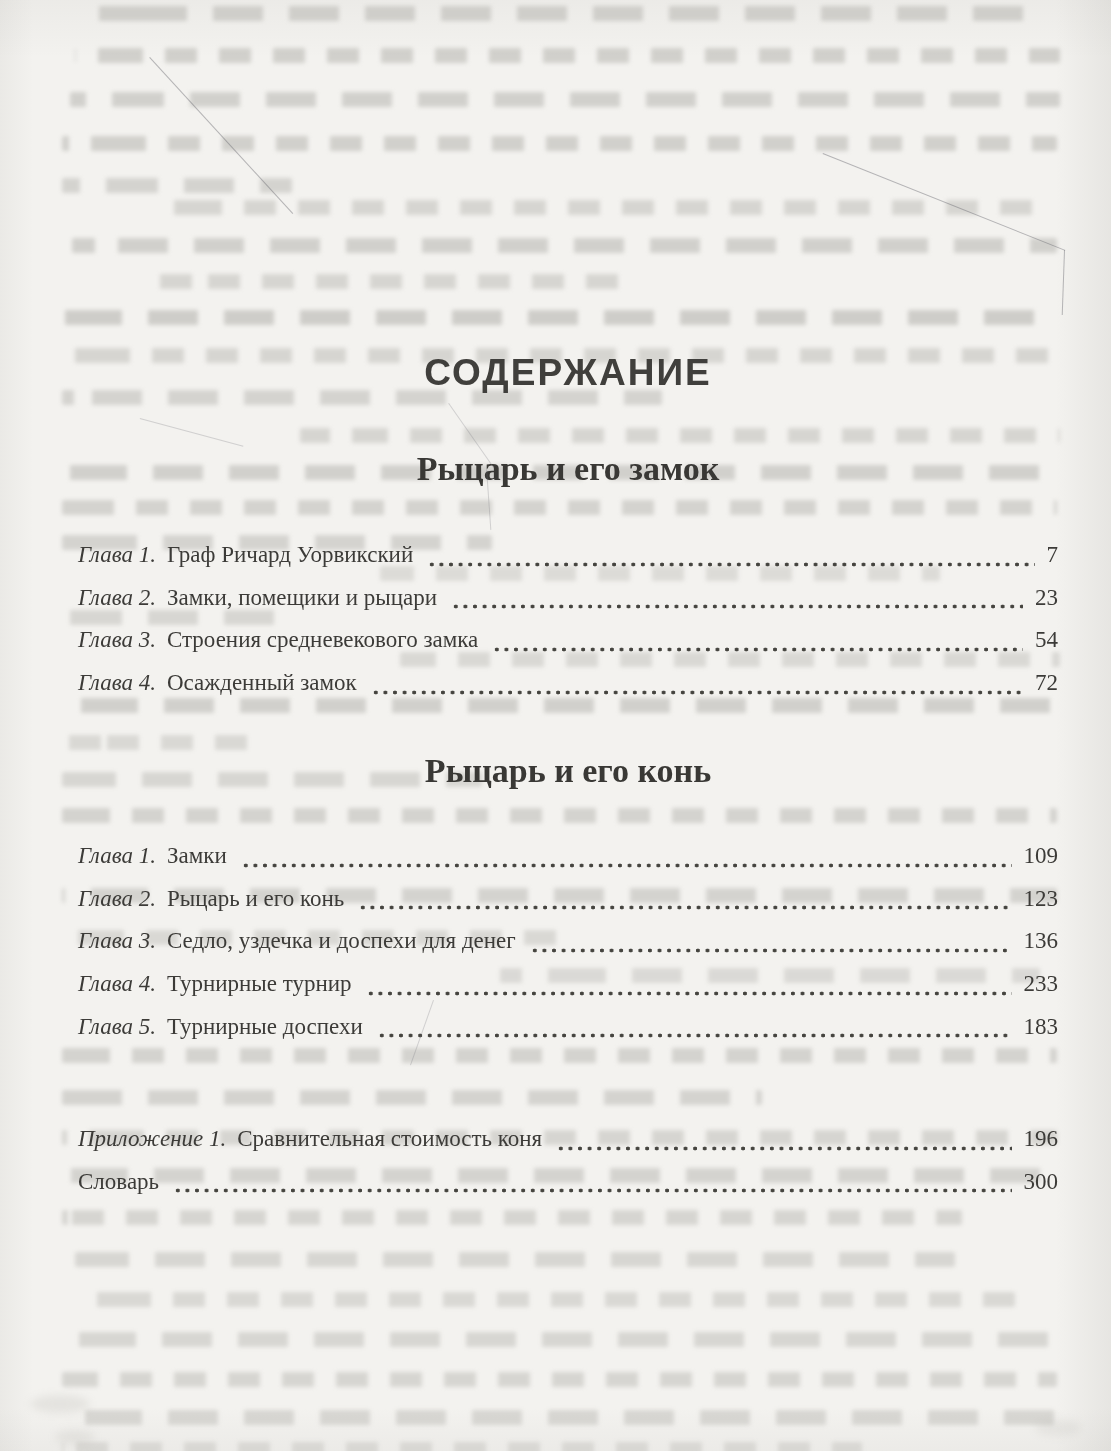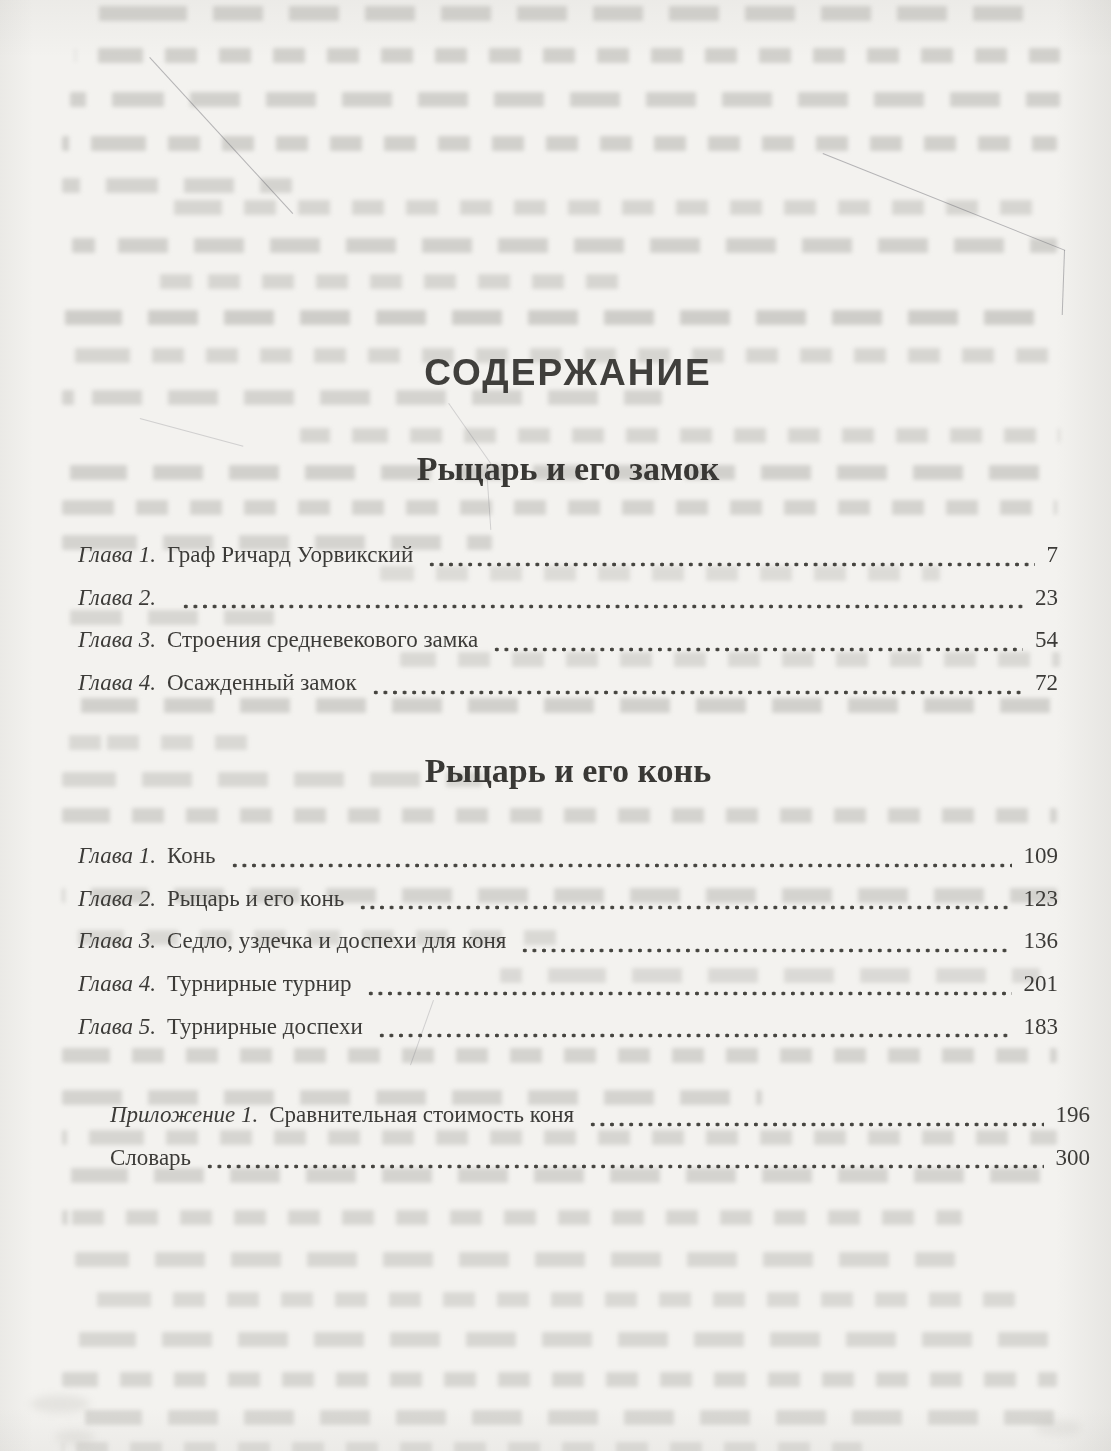--- a/index.html
+++ b/index.html
@@ -119,20 +119,21 @@
 
   <div class="content toc-block" style="position:absolute;top:534px;">
     <div class="toc-row">
       <span class="toc-prefix">Глава 1.</span>
         <span class="toc-title">Граф Ричард Уорвикский</span>
         <span class="toc-leader"></span>
         <span class="toc-page">7</span>
     </div>
     <div class="toc-row">
       <span class="toc-prefix">Глава 2.</span>
+        <span class="toc-title">Замки, помещики и рыцари</span>
         <span class="toc-leader"></span>
         <span class="toc-page">23</span>
     </div>
     <div class="toc-row">
       <span class="toc-prefix">Глава 3.</span>
         <span class="toc-title">Строения средневекового замка</span>
         <span class="toc-leader"></span>
         <span class="toc-page">54</span>
     </div>
     <div class="toc-row">
@@ -141,51 +142,51 @@
         <span class="toc-leader"></span>
         <span class="toc-page">72</span>
     </div>
   </div>
 
   <div class="content section-heading" style="position:absolute;top:752px;">Рыцарь и его конь</div>
 
   <div class="content toc-block" style="position:absolute;top:835px;">
     <div class="toc-row">
       <span class="toc-prefix">Глава 1.</span>
-        <span class="toc-title">Конь</span>
+        <span class="toc-title">Замки</span>
         <span class="toc-leader"></span>
         <span class="toc-page">109</span>
     </div>
     <div class="toc-row">
       <span class="toc-prefix">Глава 2.</span>
         <span class="toc-title">Рыцарь и его конь</span>
         <span class="toc-leader"></span>
         <span class="toc-page">123</span>
     </div>
     <div class="toc-row">
       <span class="toc-prefix">Глава 3.</span>
-        <span class="toc-title">Седло, уздечка и доспехи для коня</span>
+        <span class="toc-title">Седло, уздечка и доспехи для денег</span>
         <span class="toc-leader"></span>
         <span class="toc-page">136</span>
     </div>
     <div class="toc-row">
       <span class="toc-prefix">Глава 4.</span>
         <span class="toc-title">Турнирные турнир</span>
         <span class="toc-leader"></span>
-        <span class="toc-page">201</span>
+        <span class="toc-page">233</span>
     </div>
     <div class="toc-row">
       <span class="toc-prefix">Глава 5.</span>
         <span class="toc-title">Турнирные доспехи</span>
         <span class="toc-leader"></span>
         <span class="toc-page">183</span>
     </div>
   </div>
 
-  <div class="content toc-block" style="position:absolute;top:1094px;margin-left:32px;">
+  <div class="content toc-block" style="position:absolute;top:1118px;">
     <div class="toc-row">
       <span class="toc-prefix">Приложение 1.</span>
         <span class="toc-title">Сравнительная стоимость коня</span>
         <span class="toc-leader"></span>
         <span class="toc-page">196</span>
     </div>
     <div class="toc-row">
       <span class="toc-title">Словарь</span>
         <span class="toc-leader"></span>
         <span class="toc-page">300</span>

